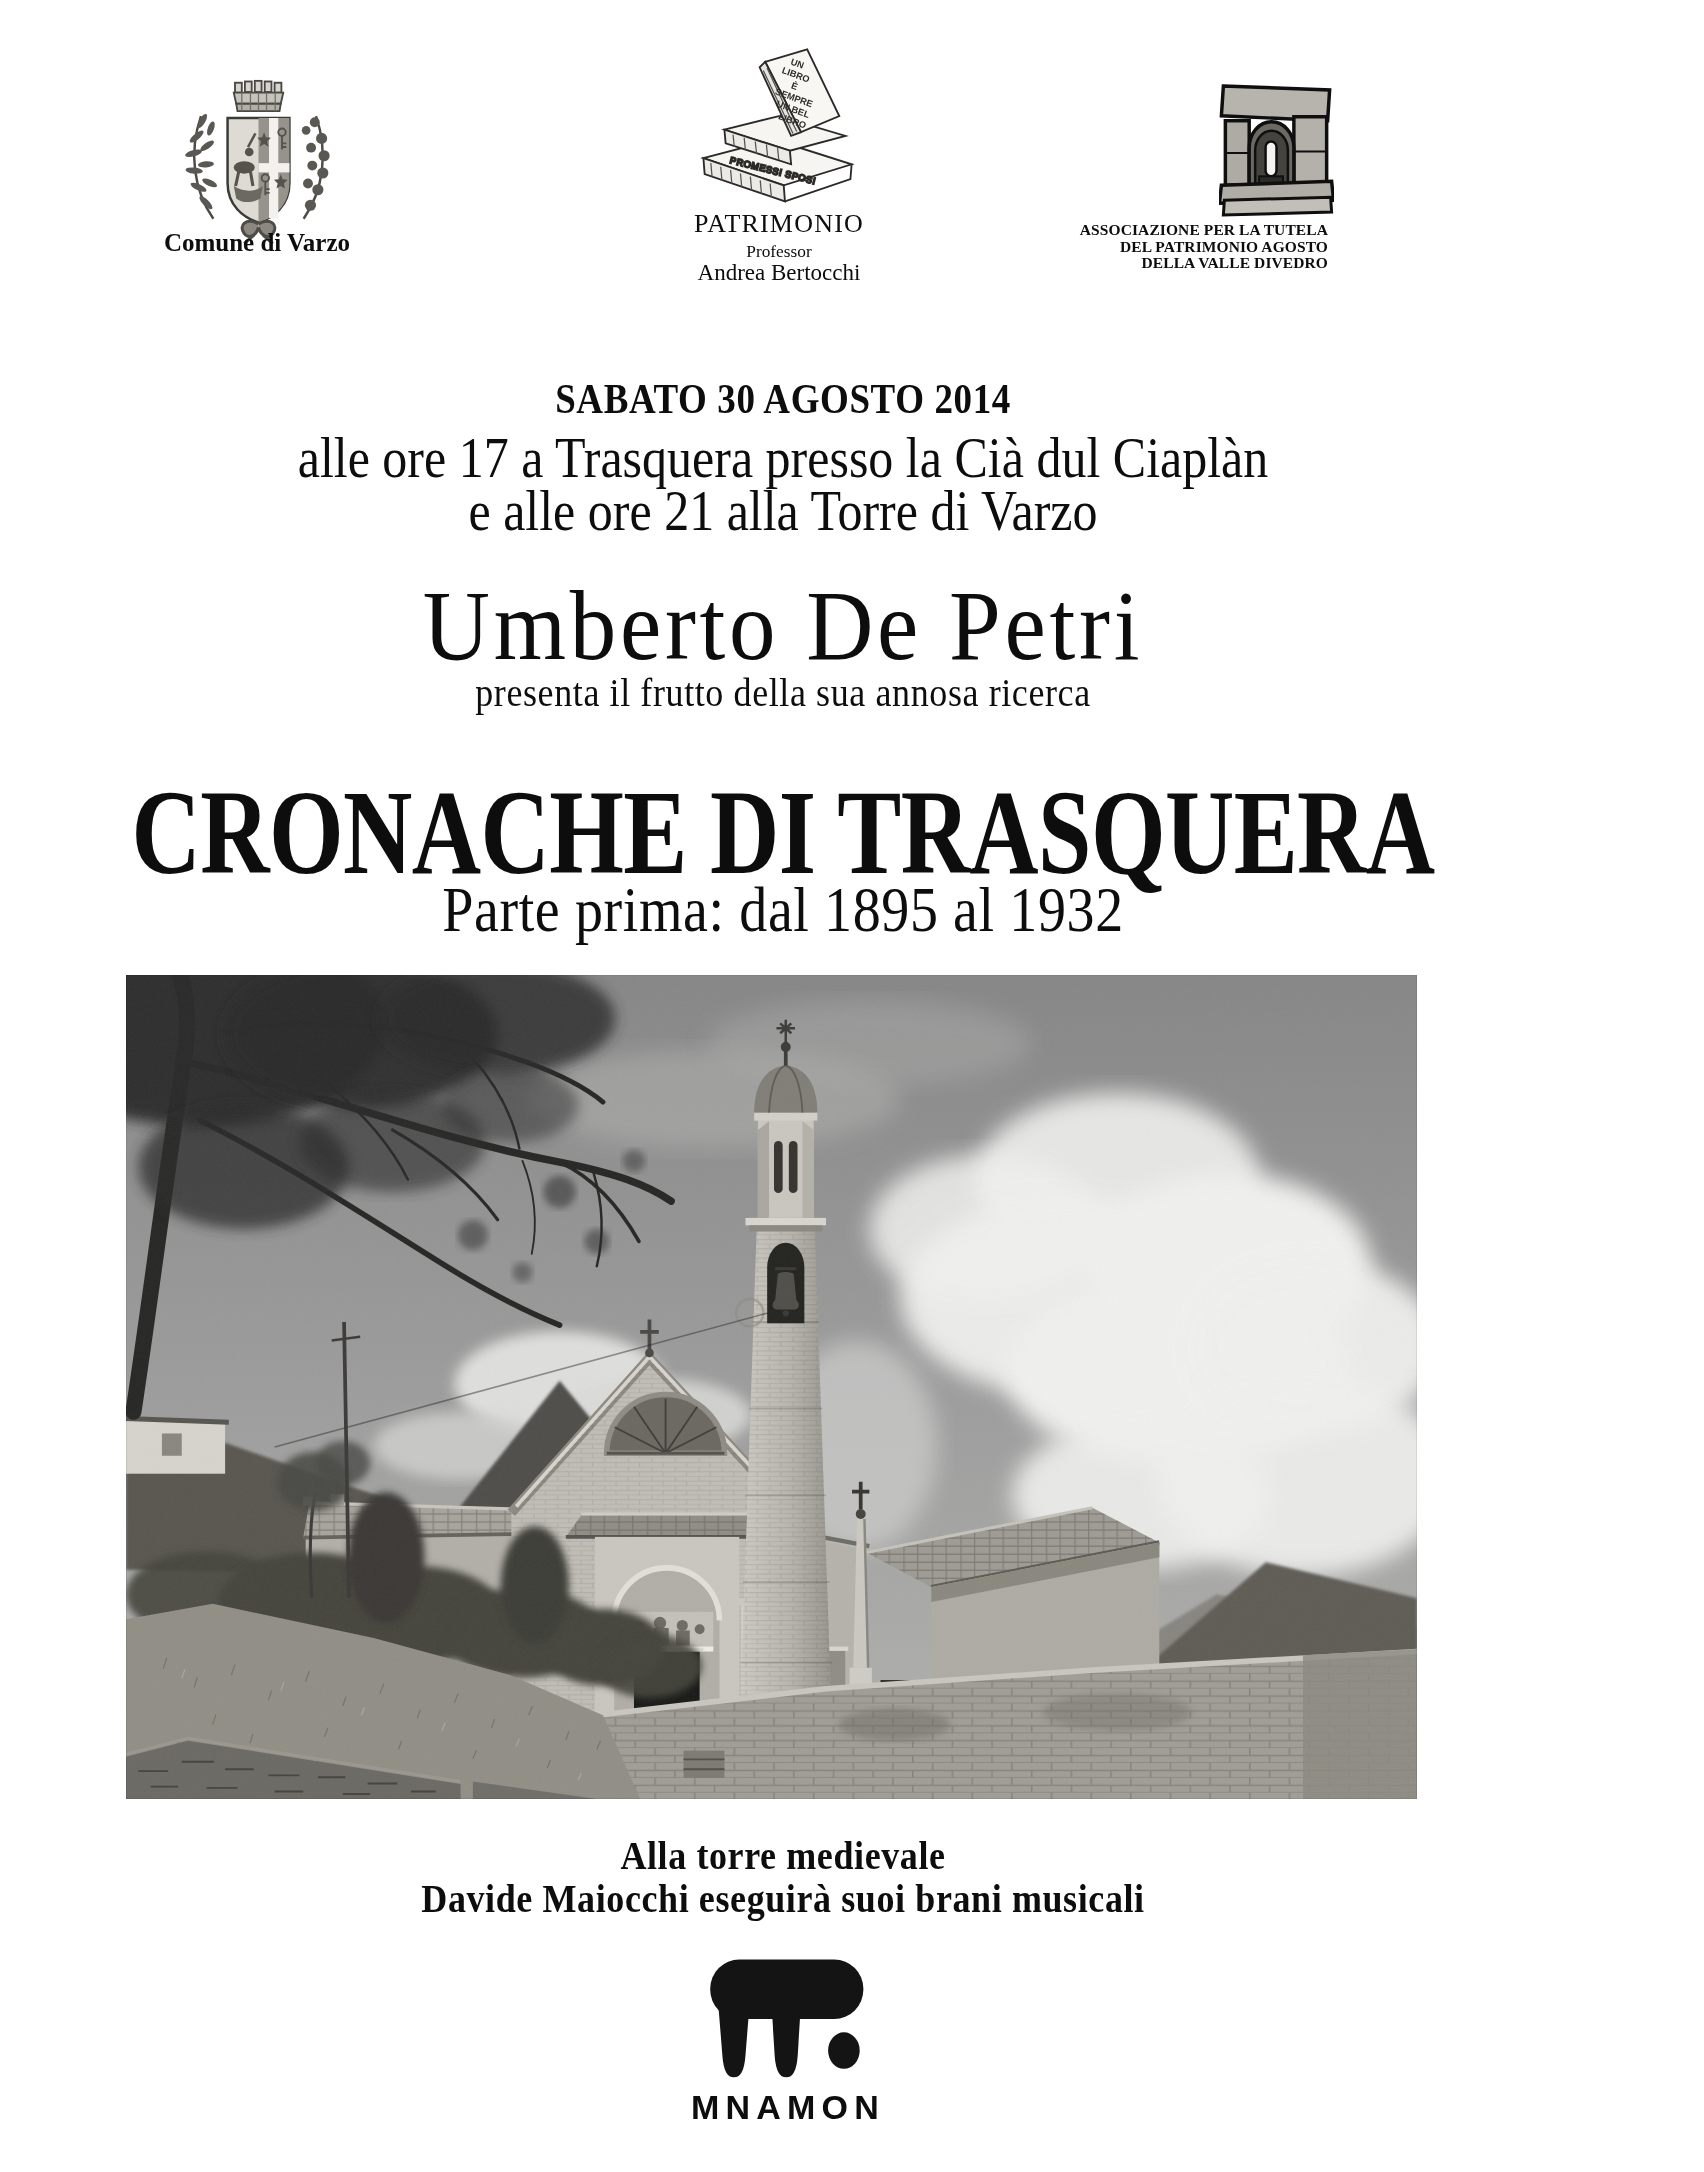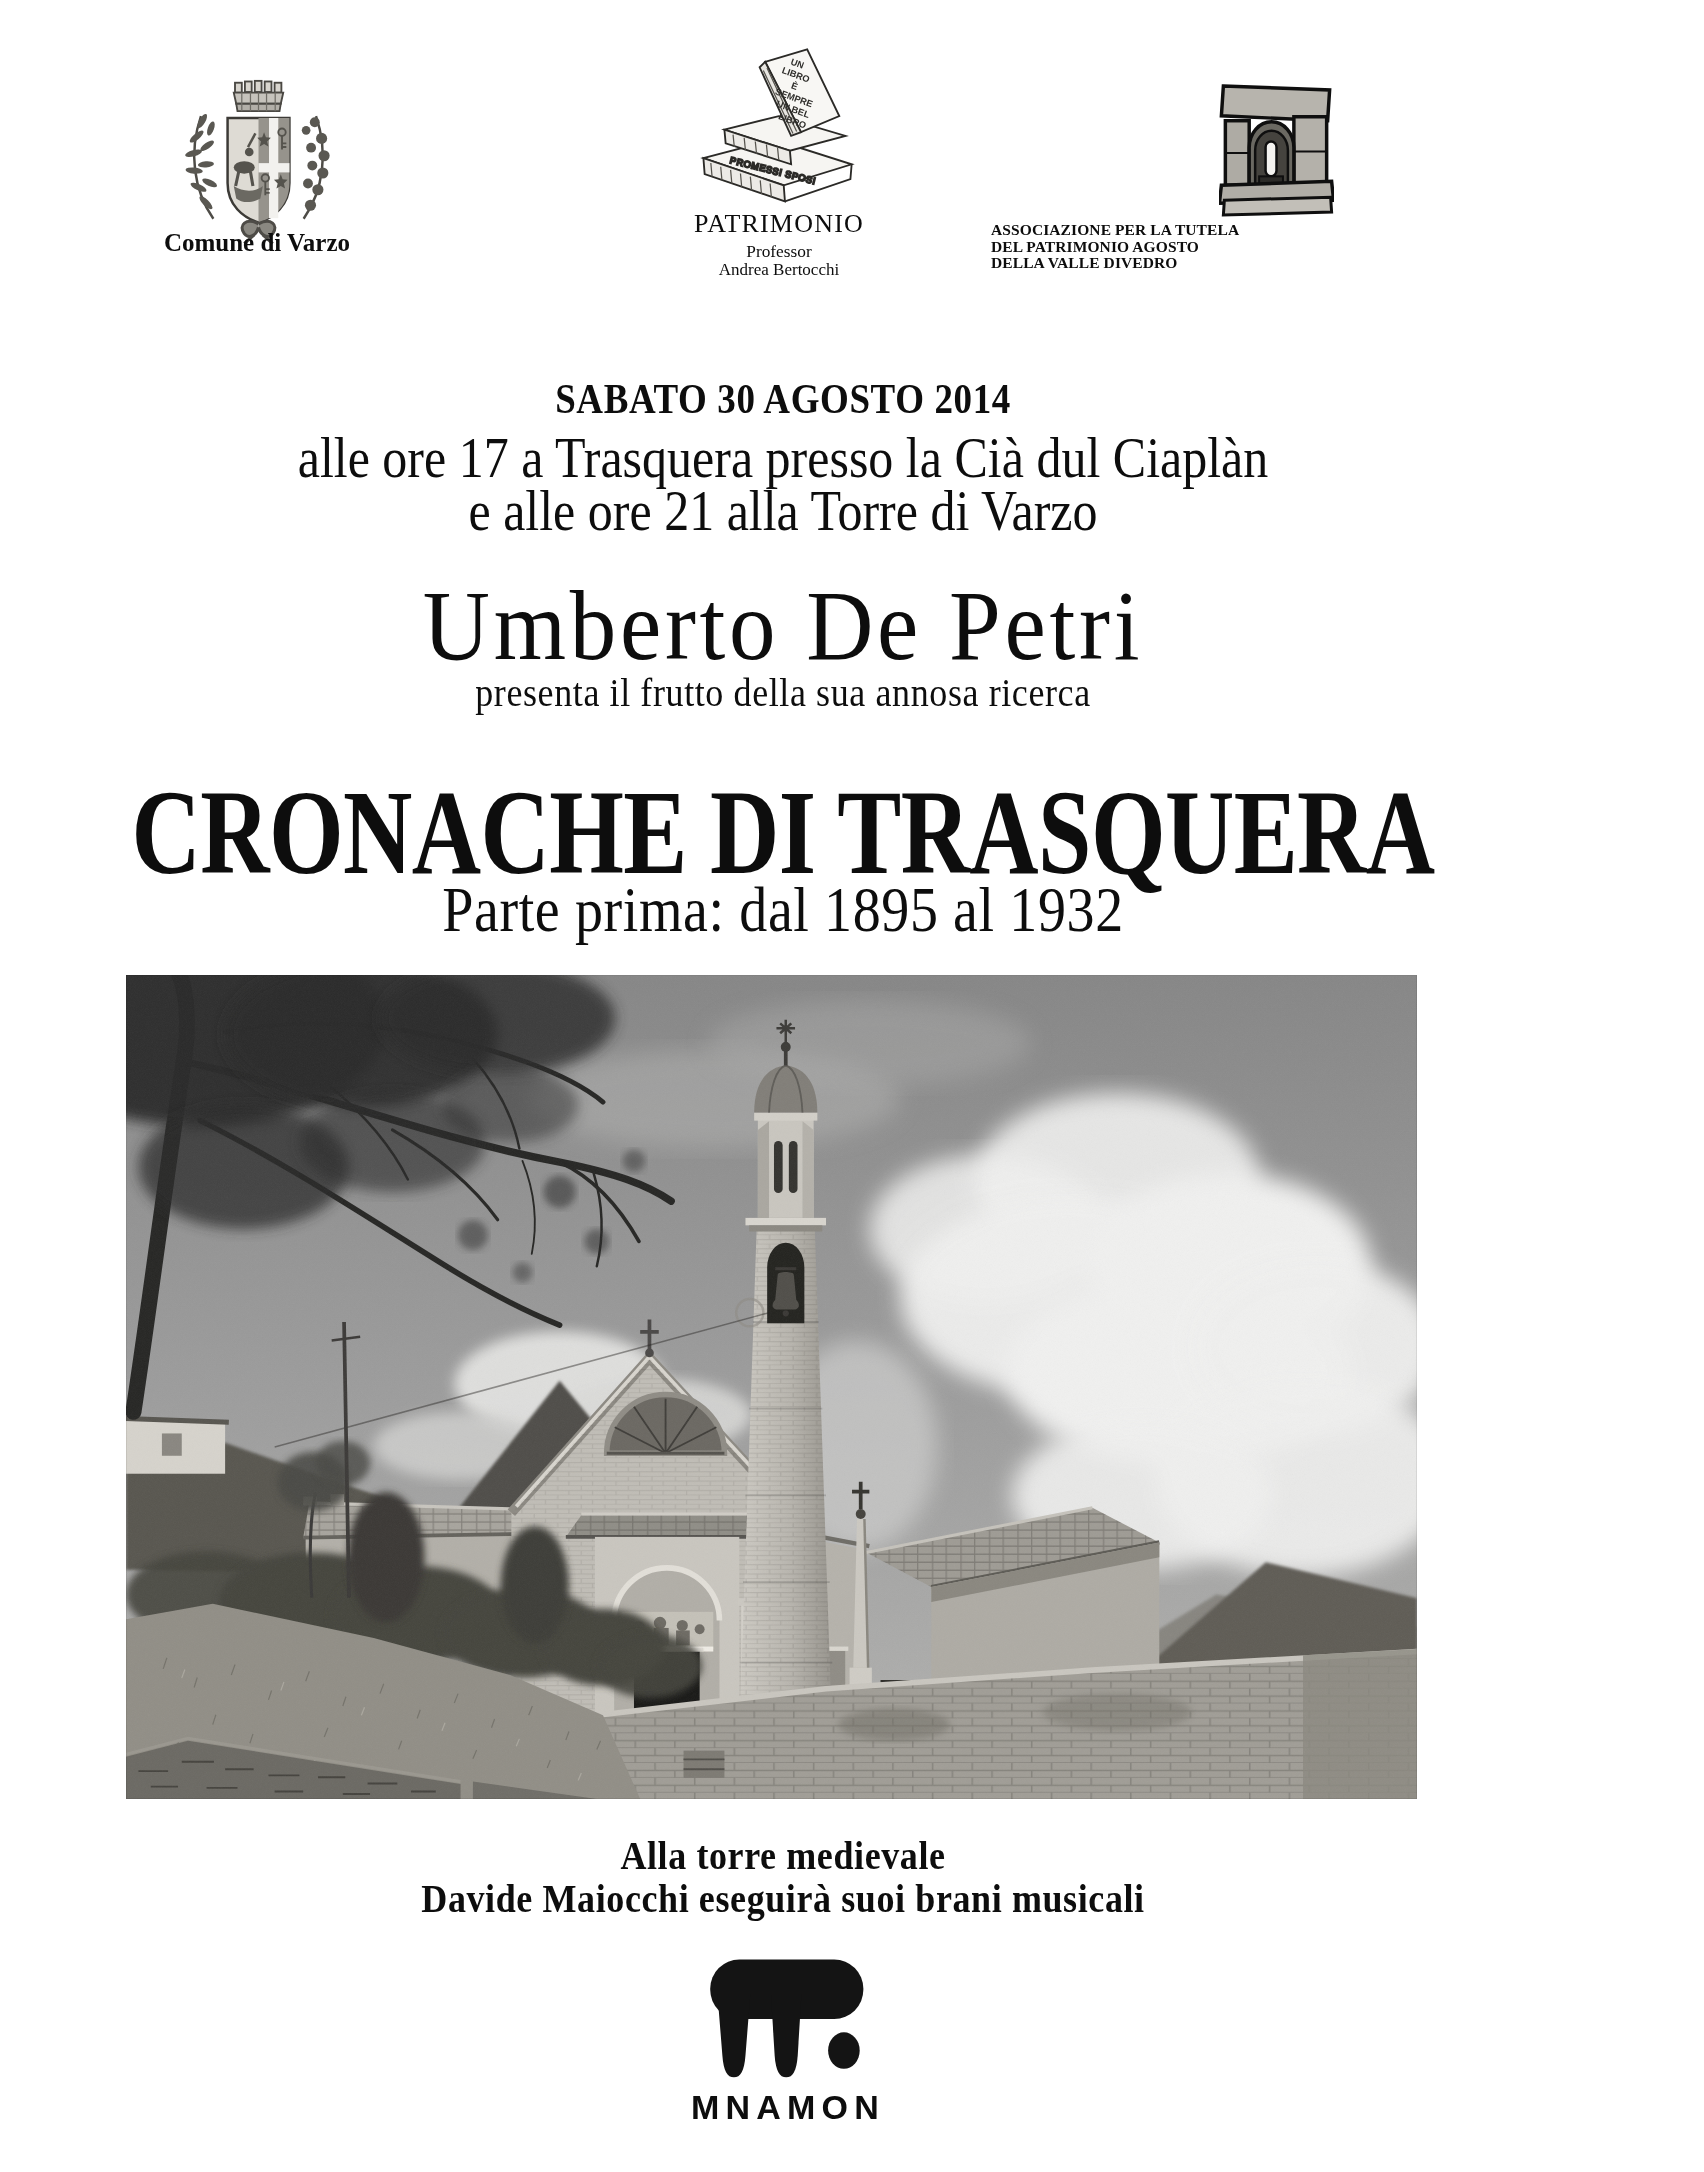--- a/index.html
+++ b/index.html
@@ -17,22 +17,22 @@
   .author{top:567px;font-size:93px;letter-spacing:3.7px;transform:translateX(-50%) scaleY(1.08);}
   .presents{top:669px;font-size:36px;letter-spacing:0.6px;}
   .bigtitle{top:763px;font-size:96px;font-weight:bold;letter-spacing:-0.6px;}
   .subtitle{top:874px;font-size:56px;letter-spacing:0.6px;}
   .foot1{top:1833px;font-size:36px;font-weight:bold;letter-spacing:0.6px;transform:translateX(-50%) scaleY(1.1);}
   .foot2{top:1876px;font-size:36px;font-weight:bold;letter-spacing:0.6px;transform:translateX(-50%) scaleY(1.1);}
   .logo-caption{position:absolute;white-space:nowrap;font-weight:bold;}
   .comune-cap{left:257px;top:229px;font-size:25px;transform:translateX(-50%);}
   .bib-name{left:779px;top:209px;font-size:26px;font-weight:normal;letter-spacing:1.2px;transform:translateX(-50%);}
   .bib-prof{left:779px;top:242px;font-size:17.3px;font-weight:normal;transform:translateX(-50%);text-align:center;}
-  .bib-person{left:779px;top:260px;font-size:17px;font-weight:normal;transform:translateX(-50%);} 
-  .assoc-text{position:absolute;left:991px;width:337px;top:222px;
+  .bib-person{left:779px;top:260px;font-size:23px;font-weight:normal;transform:translateX(-50%);} 
+  .assoc-text{position:absolute;left:991px;width:337px;top:222px;text-align:right;
               font-size:15.5px;font-weight:bold;line-height:16.7px;letter-spacing:0.1px;}
   .mnamon-word{position:absolute;left:788px;top:2088px;transform:translateX(-50%);
                font-family:"Liberation Sans", sans-serif;font-weight:bold;font-size:34px;letter-spacing:6.2px;}
 </style>
 </head>
 <body>
 
 <div id="page">
 
   <svg class="abs" style="left:175px;top:59px;" width="167" height="186" viewBox="0 0 270 300">

